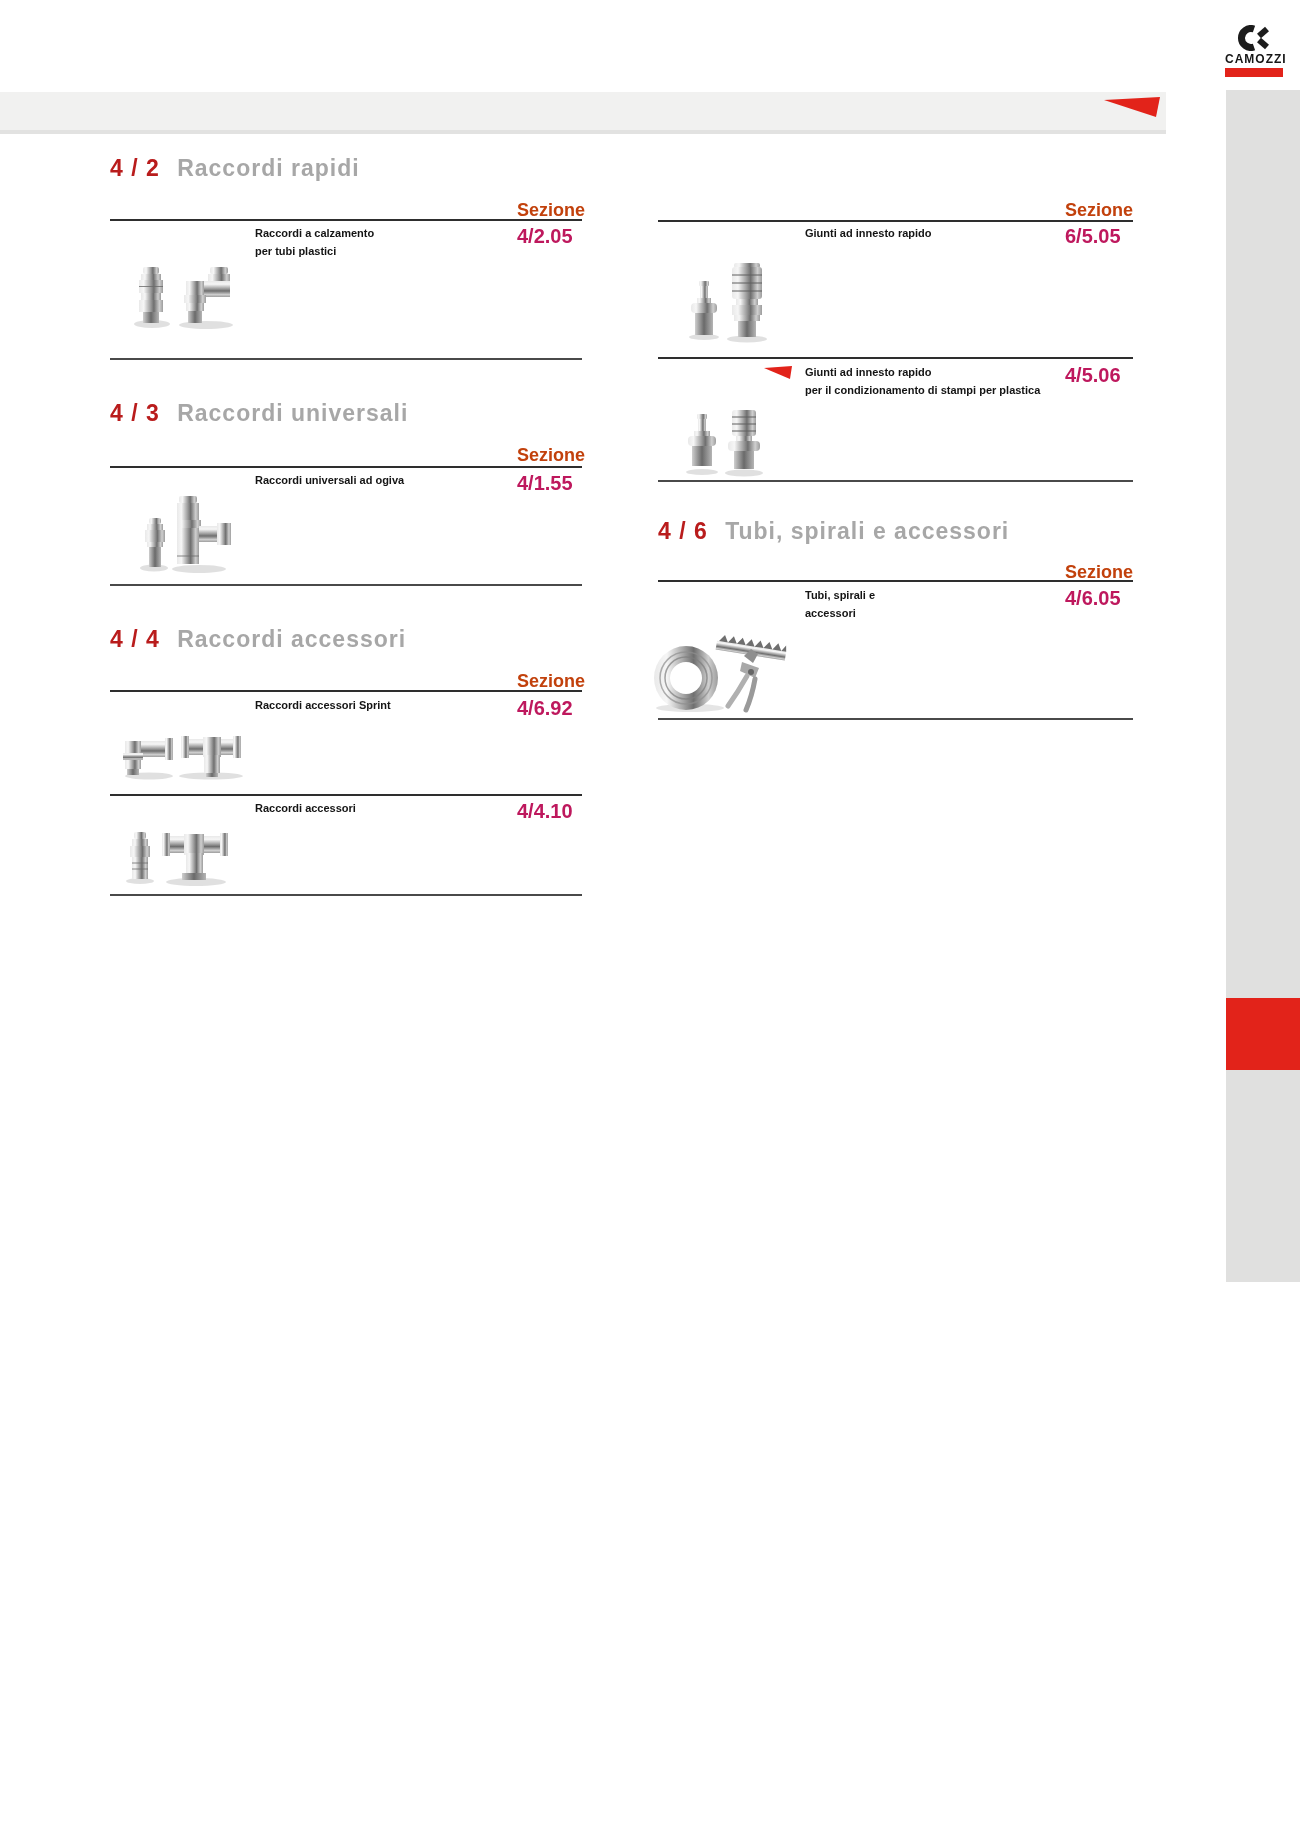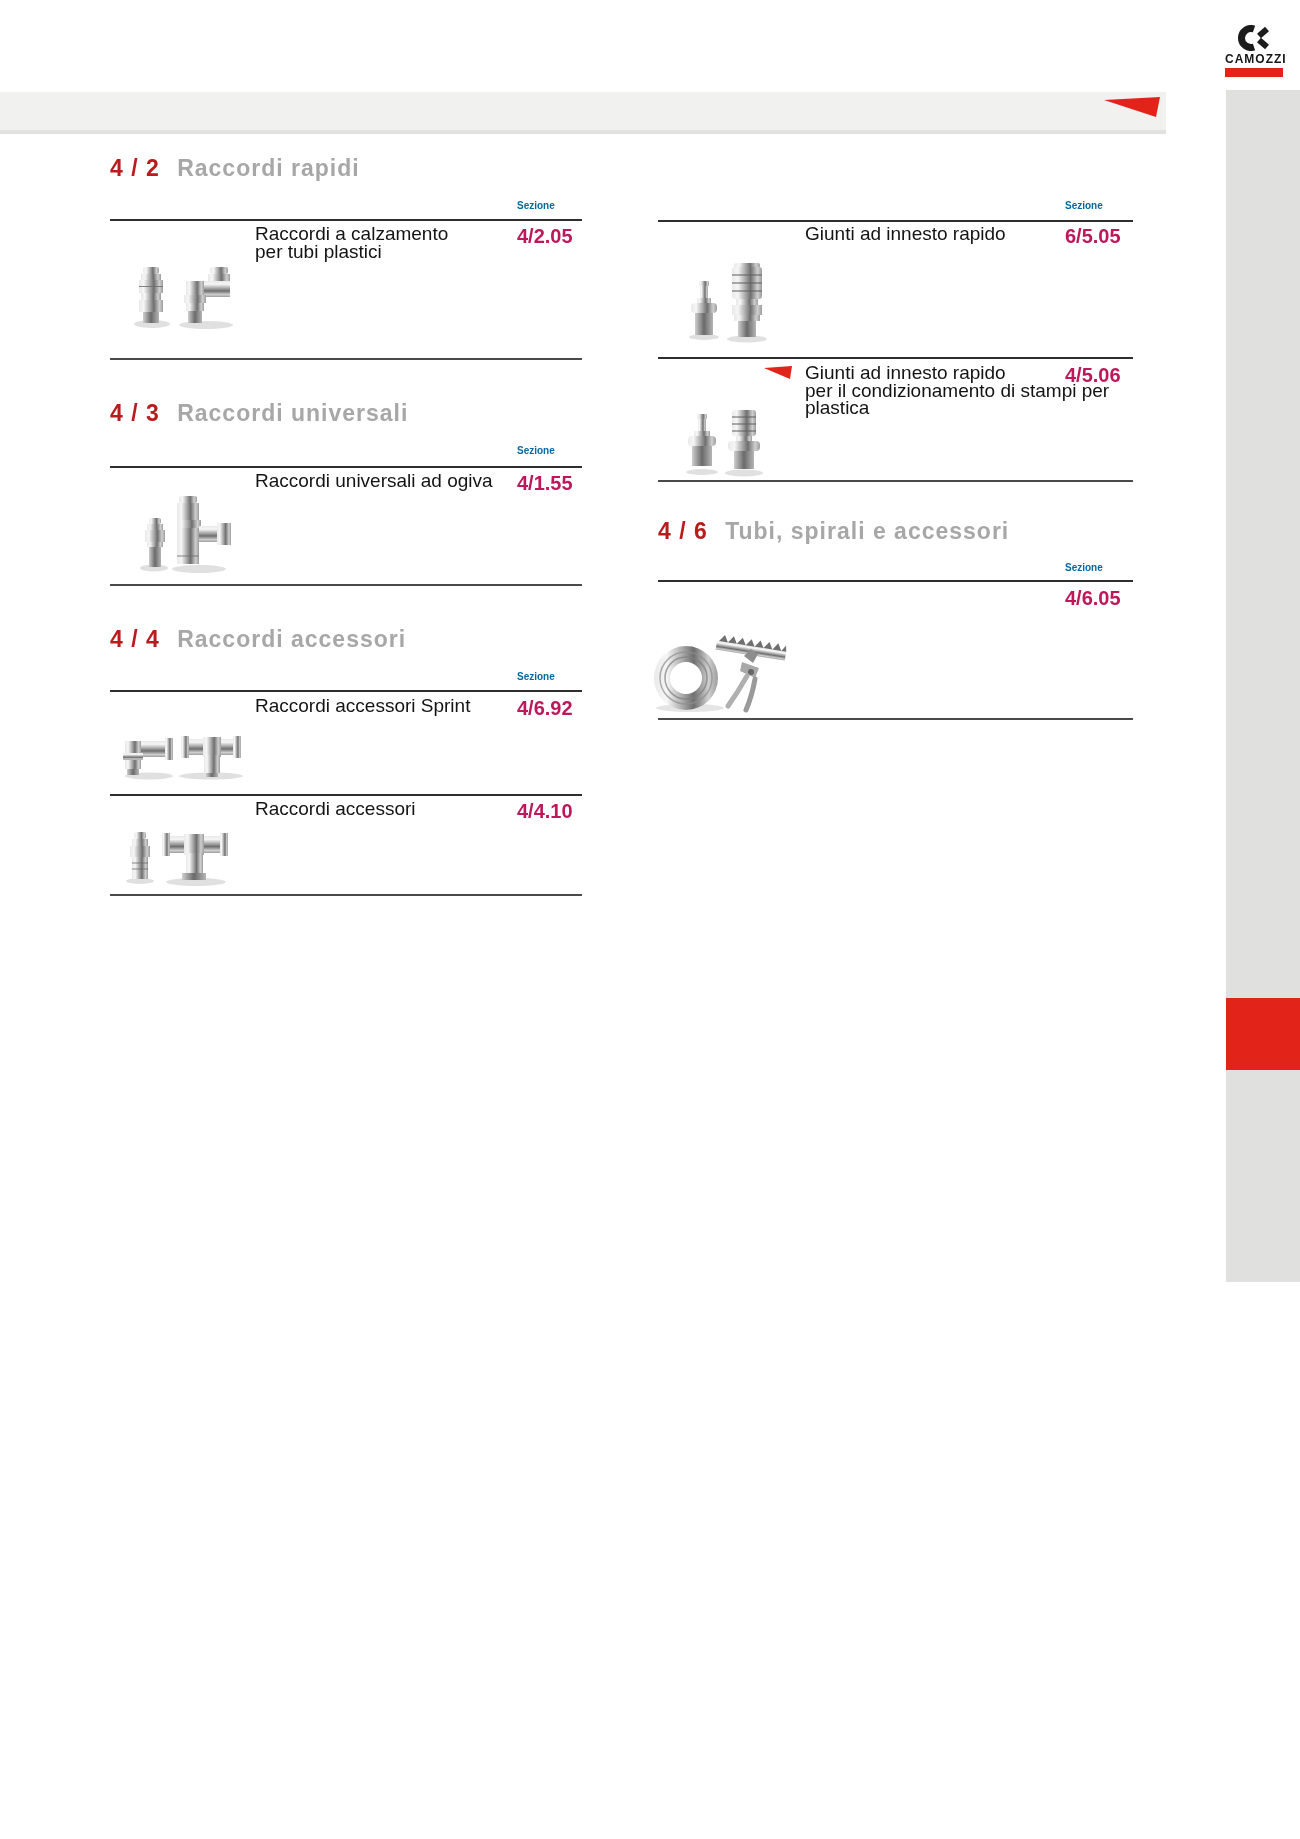--- a/index.html
+++ b/index.html
@@ -19,24 +19,24 @@
   .flag { position:absolute; left:1104px; top:97px; width:56px; height:20px; }
   .side-band { position:absolute; left:1226px; top:90px; width:74px; height:1192px; background:#e0e0df; }
   .side-red  { position:absolute; left:1226px; top:998px; width:74px; height:72px; background:#e2231a; }
 
   
   .sec { position:absolute; }
   .sec-head { position:absolute; left:0; top:0; font-size:23px; font-weight:700;
               letter-spacing:1px; white-space:nowrap; }
   .sec-num  { color:#b91c1c; margin-right:10px; }
   .sec-title{ color:#a7a7a7; }
-  .sezione  { position:absolute; left:407px; font-size:10px; font-weight:700; color:#0369a1; }
+  .sezione  { position:absolute; left:407px; font-size:18px; font-weight:700; color:#c2410c; }
   .rule     { position:absolute; left:0; width:100%; border-top:2px solid #2e2e2e; height:0; }
   .rule.bot { border-top:2.5px solid #4a4a4a; }
-  .rname    { position:absolute; left:145px; font-size:19px; font-weight:400;
+  .rname    { position:absolute; left:145px; font-size:11px; font-weight:700;
               color:#141414; line-height:17.5px; width:260px; }
   .sec.right .rname { left:147px; width:318px; }
   .rref     { position:absolute; left:407px; font-size:20px; font-weight:700;
               color:#be185d; text-decoration:none; }
   .photo    { position:absolute; }
   .photo svg{ display:block; }
   .marker   { position:absolute; }
 </style>
 </head>
 <body>
@@ -268,20 +268,24 @@
     <div class="rule bot" style="top:325px"></div>
   </section>
 
   <section class="sec right" style="left:658px;top:518px;width:475px;height:202px">
     <div class="sec-head">
       <span class="sec-num">4 / 6</span>
       <span class="sec-title">Tubi, spirali e accessori</span>
     </div>
     <div class="sezione" style="top:44px">Sezione</div>
     <div class="rule" style="top:62px"></div>
+    <div class="rname" style="top:69px">
+      <span>Tubi, spirali e</span><br>
+      <span>accessori</span>
+    </div>
     <a class="rref" href="#" style="top:69px">4/6.05</a>
     <div class="photo" style="left:-8px;top:104px">
       <svg width="148" height="92" viewBox="0 0 148 92">
         <ellipse cx="40" cy="86" rx="34" ry="4" fill="#000" opacity=".1"></ellipse>
         <circle cx="36" cy="56" r="32" fill="url(#mh)"></circle>
         <circle cx="36" cy="56" r="26" fill="none" stroke="#8f8f8f" stroke-width="1.5" opacity=".7"></circle>
         <circle cx="36" cy="56" r="21" fill="none" stroke="#7d7d7d" stroke-width="1.5" opacity=".7"></circle>
         <circle cx="36" cy="56" r="16" fill="#ffffff"></circle>
         <g transform="rotate(9 100 28)">
           <rect x="66" y="24" width="70" height="9" fill="url(#mv)"></rect>

